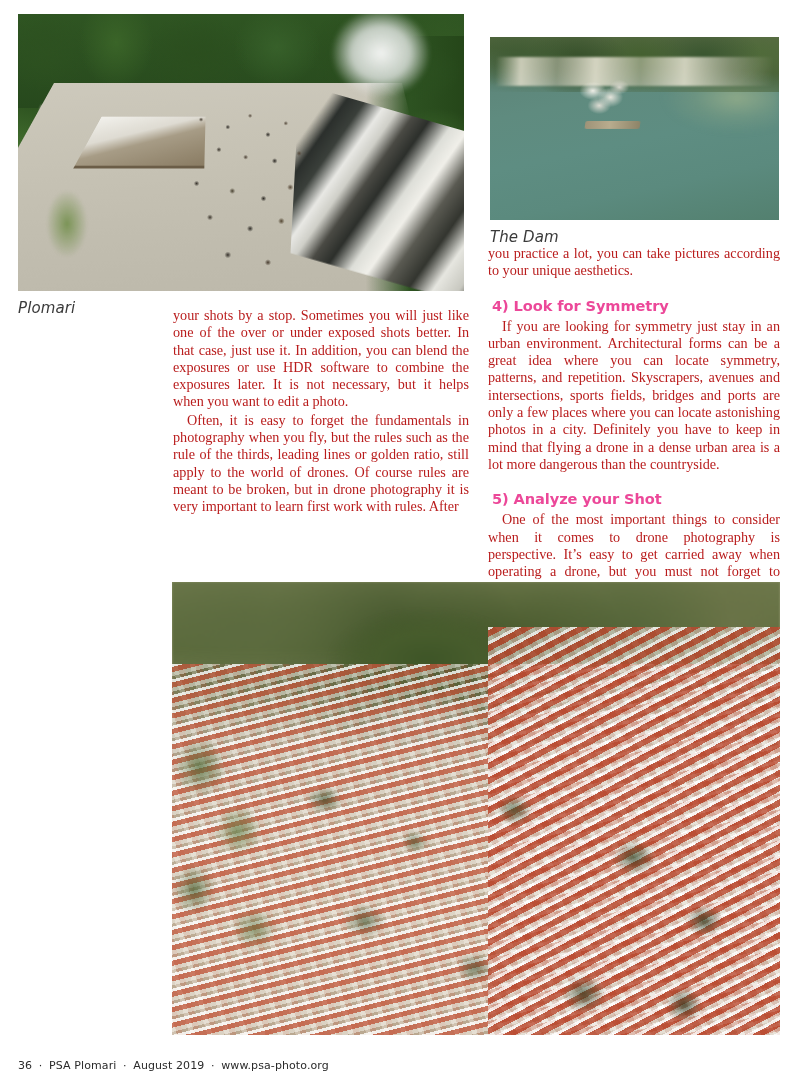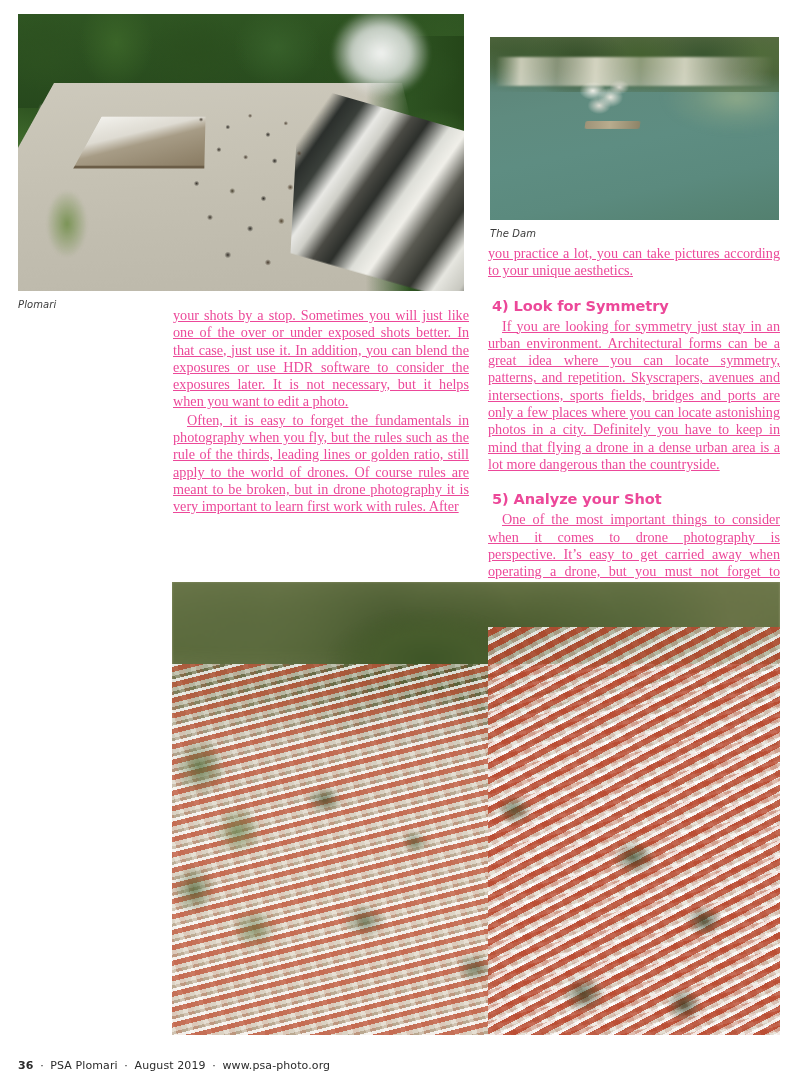--- a/index.html
+++ b/index.html
@@ -22,21 +22,21 @@
     width: 100%;
     height: 100%;
     position: relative;
     overflow: hidden;
     background: #cfd4cc;
   }
   .caption {
     position: absolute;
     font-family: "DejaVu Sans", sans-serif;
     font-style: italic;
-    font-size: 10px;
+    font-size: 15px;
     color: #3a3a3a;
     letter-spacing: 0.1px;
     white-space: nowrap;
   }
 
   
   #fig-mocanita { left: 18px; top: 14px; width: 446px; height: 277px; }
   .mocanita-base {
     position: absolute; inset: 0;
     background:
@@ -261,25 +261,24 @@
 
   
   .col { position: absolute; }
   #col-middle { left: 173px; top: 307px; width: 296px; }
   #col-right  { left: 488px; top: 245px; width: 292px; }
 
   .body-text {
     font-family: "Liberation Serif", serif;
     font-size: 14.2px;
     line-height: 17.3px;
-    color: #ec4899;
+    color: #b91c1c;
     text-align: justify;
     margin: 0;
     hyphens: none;
-    text-decoration: underline;
   }
   .body-text.indent { text-indent: 14px; }
 
   .section-head {
     font-family: "DejaVu Sans", sans-serif;
     font-weight: bold;
     font-size: 14.6px;
     line-height: 17px;
     color: #ec4899;
     margin: 4px;
@@ -292,21 +291,21 @@
   #footer {
     position: absolute;
     left: 18px;
     top: 1059px;
     font-family: "DejaVu Sans", sans-serif;
     font-size: 11px;
     color: #2a2a2a;
     white-space: nowrap;
     letter-spacing: 0.1px;
   }
-  #footer .pg { font-weight: bold; }
+  #footer .pg { font-weight: normal; }
 </style>
 </head>
 <body>
 
 <div class="page">
 
   <div class="figure" id="fig-mocanita">
     <div class="photo">
       <div class="mocanita-base"></div>
       <div class="mocanita-trees-top"></div>
@@ -328,21 +327,21 @@
       <div class="dam-algae"></div>
       <div class="dam-shore"></div>
       <div class="dam-path"></div>
       <div class="dam-buildings"></div>
       <div class="dam-jetty"></div>
     </div>
   </div>
   <div class="caption" id="cap-dam">The Dam</div>
 
   <div class="col" id="col-middle">
-    <p class="body-text">your shots by a stop. Sometimes you will just like one of the over or under exposed shots better. In that case, just use it. In addition, you can blend the exposures or use HDR software to consider the exposures later. It is not necessary, but it helps when you want to edit a photo.</p>
+    <p class="body-text">your shots by a stop. Sometimes you will just like one of the over or under exposed shots better. In that case, just use it. In addition, you can blend the exposures or use HDR software to combine the exposures later. It is not necessary, but it helps when you want to edit a photo.</p>
     <p class="body-text indent gap-after-head">Often, it is easy to forget the fundamentals in photography when you fly, but the rules such as the rule of the thirds, leading lines or golden ratio, still apply to the world of drones. Of course rules are meant to be broken, but in drone photography it is very important to learn first work with rules. After</p>
   </div>
 
   <div class="col" id="col-right">
     <p class="body-text">you practice a lot, you can take pictures according to your unique aesthetics.</p>
     <h2 class="section-head gap-before-head">4) Look for Symmetry</h2>
     <p class="body-text indent gap-after-head">If you are looking for symmetry just stay in an urban environment. Architectural forms can be a great idea where you can locate symmetry, patterns, and repetition. Skyscrapers, avenues and intersections, sports fields, bridges and ports are only a few places where you can locate astonishing photos in a city.  Definitely you have to keep in mind that flying a drone in a dense urban area is a lot more dangerous than the countryside.</p>
     <h2 class="section-head gap-before-head">5) Analyze your Shot</h2>
     <p class="body-text indent gap-after-head">One of the most important things to consider when it comes to drone photography is perspective. It’s easy to get carried away when operating a drone, but you must not forget to analyze your</p>
   </div>

